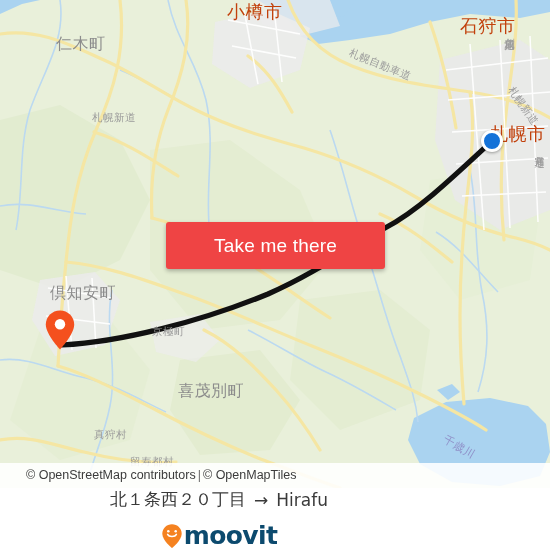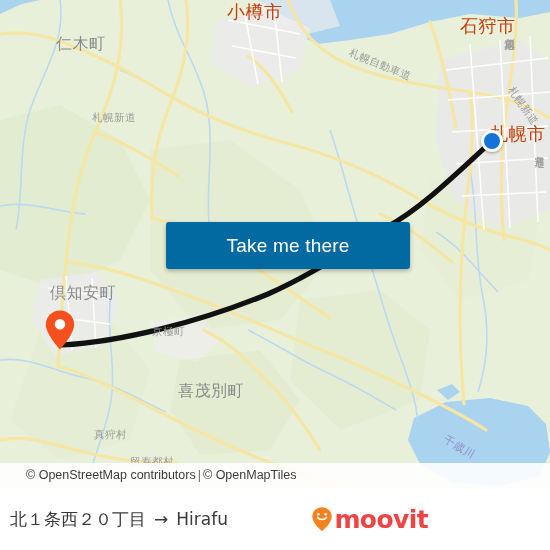--- a/index.html
+++ b/index.html
@@ -77,23 +77,23 @@
     top: 309px;
     width: 32px;
     height: 42px;
   }
 
   
   #take-me-there {
     position: absolute;
     left: 166px;
     top: 222px;
-    width: 244px;
+    width: 219px;
     height: 47px;
-    background: #0369a1;
+    background: #ef4444;
     color: #ffffff;
     border: none;
     border-radius: 3px;
     font-family: "Liberation Sans", sans-serif;
     font-size: 19px;
     line-height: 47px;
     text-align: center;
     padding: 0;
     cursor: pointer;
     box-shadow: 0 2px 4px rgba(0,0,0,0.28);
@@ -122,22 +122,23 @@
   #footer {
     position: absolute;
     left: 0;
     top: 488px;
     width: 438px;
     height: 62px;
     background: #ffffff;
     display: flex;
     align-items: center;
     justify-content: space-between;
-    padding: 0 10px;
+    padding: 0 18px;
     box-sizing: border-box;
+    flex-direction: column;
   }
   #route-summary {
     font-family: "DejaVu Sans", "Liberation Sans", sans-serif;
     font-size: 17px;
     color: #3a3a3a;
     white-space: nowrap;
     display: flex;
     align-items: center;
     gap: 7px;
   }
@@ -148,21 +149,21 @@
   }
   #brand {
     display: flex;
     align-items: center;
     gap: 1px;
   }
   #brand-name {
     font-family: "DejaVu Sans", "Liberation Sans", sans-serif;
     font-size: 25px;
     font-weight: bold;
-    color: #ef4444;
+    color: #0c4a6e;
     letter-spacing: -0.6px;
   }
 </style>
 </head>
 <body>
 
 <div id="app">
 
   <div id="map">
 

